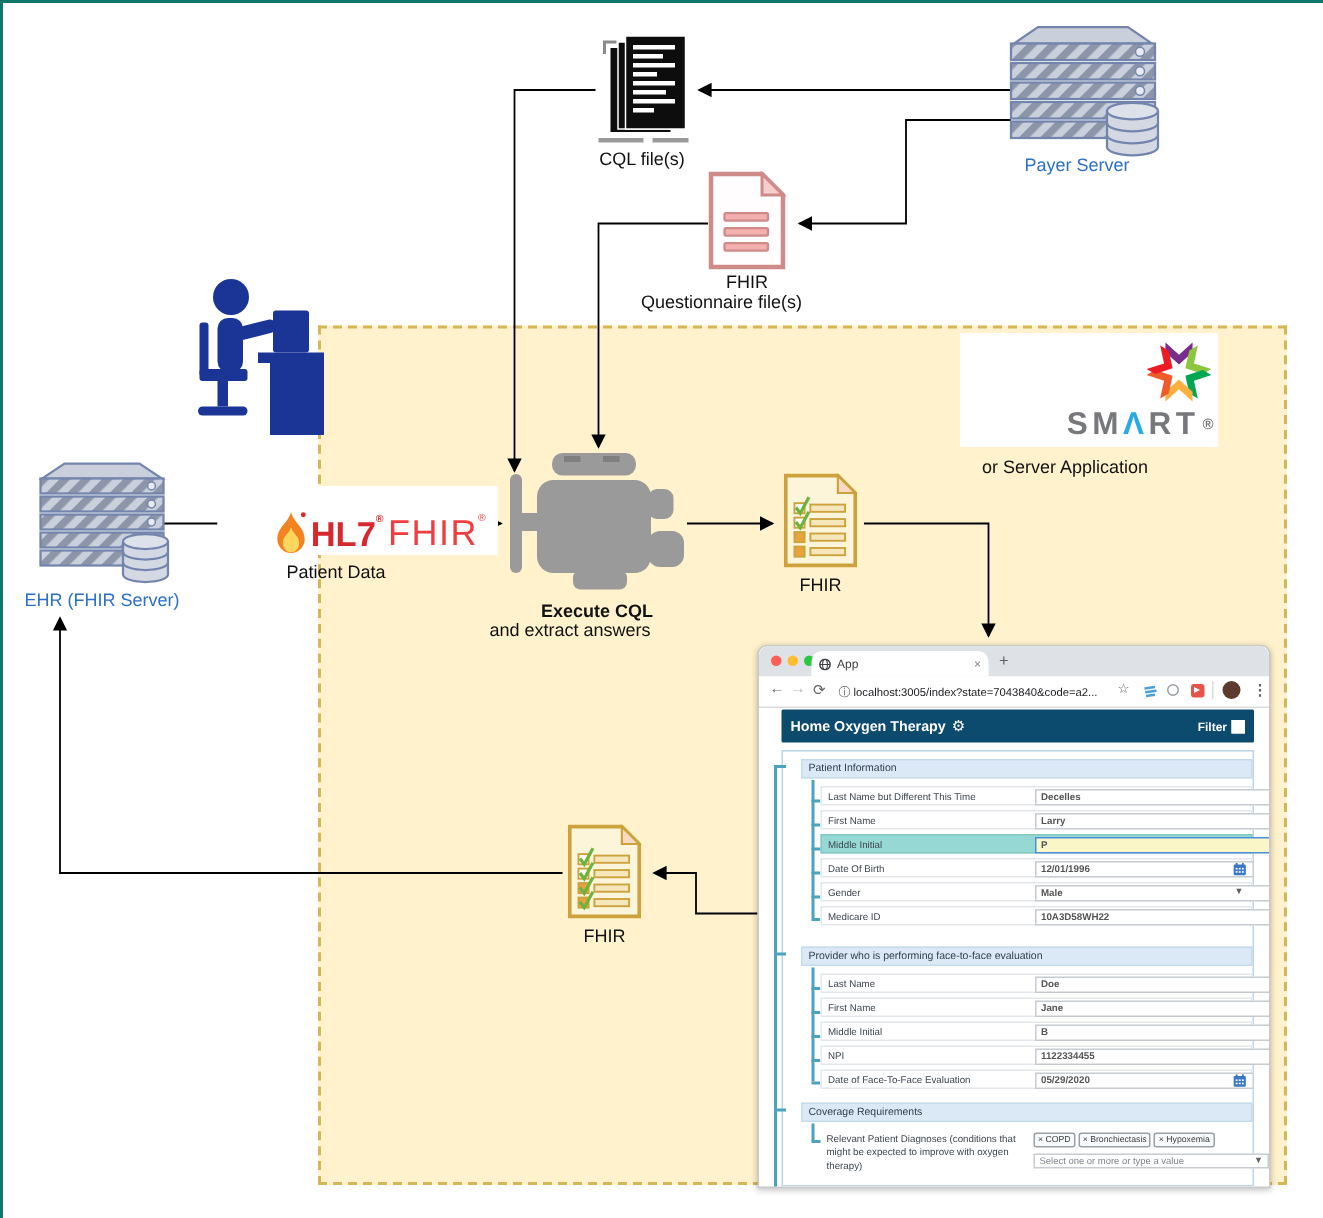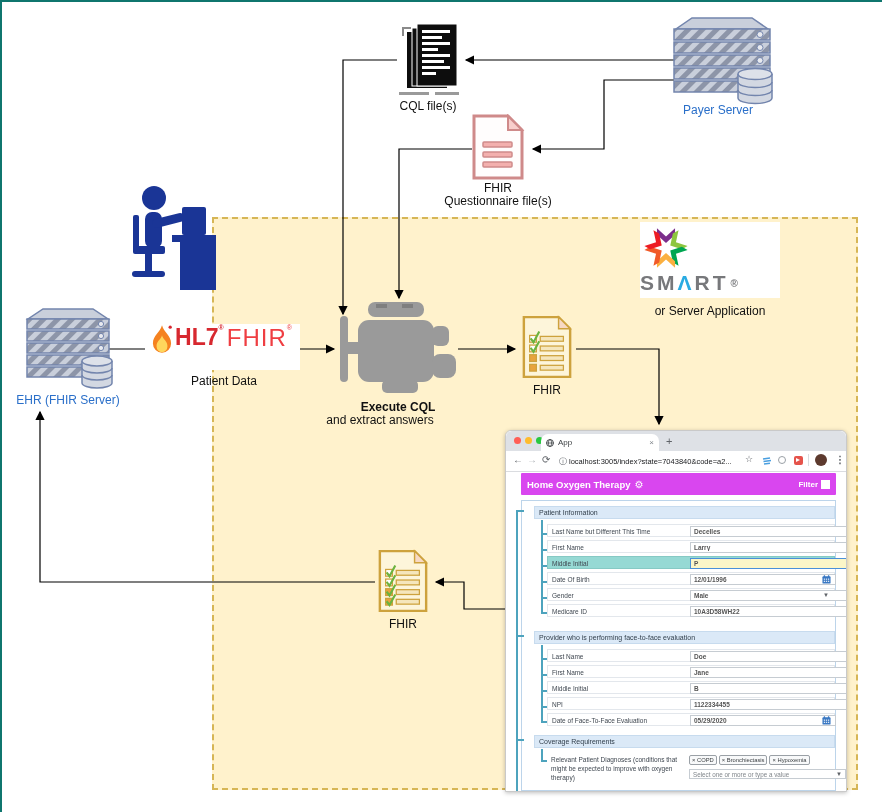--- a/index.html
+++ b/index.html
@@ -3,37 +3,37 @@
 <meta charset="utf-8">
 <style>
   html,body{margin:0;padding:0;background:#fff;font-family:"Liberation Sans",sans-serif;}
   #canvas{position:relative;width:880px;height:810px;border:2px solid #0f766e;background:#fff;overflow:hidden;}
   .abs{position:absolute;}
   .lbl{position:absolute;font-size:12px;color:#111;text-align:center;white-space:nowrap;}
   .lbl-blue{color:#2a6fc9;}
   
   #panel{left:210px;top:215px;width:646px;height:573px;background:#fff2cc;border:2px dashed #d6b656;box-sizing:border-box;}
   
-  .whitebox{background:#fff;display:flex;align-items:flex-start;justify-content:center;}
+  .whitebox{background:#fff;display:flex;align-items:flex-end;justify-content:center;padding-left:32px;}
   .hl7-text{font-size:23px;font-weight:800;color:#d7282f;letter-spacing:0px;}
   .fhir-text{font-size:24px;font-weight:400;color:#ef3e42;letter-spacing:1px;}
   .reg{font-size:7px;vertical-align:top;color:#d7282f;}
   .smart-word{font-size:21px;font-weight:700;color:#77787b;letter-spacing:3px;display:flex;align-items:center;}
   .smart-caret{color:#29abe2;font-weight:700;}
   .smart-reg{font-size:10px;color:#77787b;vertical-align:top;margin-left:2px;}
   
   #browser{left:503px;top:428px;width:342px;height:362px;background:#fff;border:1px solid #c9c9c9;border-radius:6px 6px 0 0;box-shadow:0 1px 4px rgba(0,0,0,.25);box-sizing:border-box;overflow:hidden;}
   #tabbar{position:absolute;left:0;top:0;right:0;height:20px;background:#dee1e6;border-radius:6px 6px 0 0;}
   .dot{position:absolute;top:6px;width:7px;height:7px;border-radius:50%;}
   #tab{position:absolute;left:35px;top:3px;width:118px;height:17px;background:#fff;border-radius:7px 7px 0 0;font-size:8px;color:#3c4043;display:flex;align-items:center;padding:0 5px;box-sizing:border-box;}
   #toolbar{position:absolute;left:0;top:20px;right:0;height:20px;background:#fff;border-bottom:1px solid #dadce0;font-size:10px;color:#5f6368;}
   .tbi{position:absolute;top:3px;font-size:10px;color:#5f6368;}
   #urltext{position:absolute;left:63px;top:6px;font-size:7.5px;color:#202124;white-space:nowrap;}
   
-  #formheader{position:absolute;left:15px;top:42px;width:315px;height:22px;background:#d946ef;color:#fff;display:flex;align-items:center;padding:0 6px;box-sizing:border-box;border-radius:1px;justify-content:center;}
+  #formheader{position:absolute;left:15px;top:42px;width:315px;height:22px;background:#0c4a6e;color:#fff;display:flex;align-items:center;padding:0 6px;box-sizing:border-box;border-radius:1px;justify-content:center;}
   #formheader .title{font-size:9.5px;font-weight:700;}
   #formheader .gear{font-size:10px;margin-left:4px;}
   #formheader .filter{margin-left:auto;font-size:8px;font-weight:700;display:flex;align-items:center;gap:3px;}
   #formheader .fbox{width:7px;height:7px;background:#fff;border:1px solid #fff;display:inline-block;}
   #formpanel{position:absolute;left:15px;top:69px;width:315px;height:291px;background:#fff;border:1px solid #bcd4ea;box-sizing:border-box;}
   .section{position:absolute;left:12px;width:301px;}
   .band{height:13px;background:#dbe9f7;border:1px solid #c7dbee;box-sizing:border-box;font-size:7px;color:#33404d;display:flex;align-items:center;padding-left:4px;}
   .rows{padding-top:5px;}
   .row{position:relative;height:13px;margin:0 0 3px 2px;background:#fff;border:1px solid #e3e7ec;box-sizing:border-box;}
   .row.hl{background:#96d9d4;border-color:#86c9c4;}
@@ -135,21 +135,21 @@
       <path d="M4,2 H38 L52,16 V64 H4 Z" fill="#fffdfd" stroke="#cf8a8a" stroke-width="3"></path>
       <path d="M38,2 L38,16 H52 Z" fill="#f8cecc" stroke="#cf8a8a" stroke-width="2"></path>
       <g fill="#f3b0ae" stroke="#cf8a8a" stroke-width="1.5">
         <rect x="13" y="28" width="29" height="5" rx="1"></rect>
         <rect x="13" y="38" width="29" height="5" rx="1"></rect>
         <rect x="13" y="48" width="29" height="5" rx="1"></rect>
       </g>
     </svg>
   </div>
   <div class="lbl" style="left:426px;top:179px;width:140px;">FHIR</div>
-  <div class="lbl" style="left:426px;top:192px;width:140px;">Questionnaire file(s)</div>
+  <div class="lbl" style="left:409px;top:192px;width:140px;">Questionnaire file(s)</div>
 
   <div class="abs" style="left:118px;top:183px;width:96px;height:116px;">
     <svg width="96" height="116" viewBox="0 0 96 116" fill="#1a3596">
       <circle cx="34" cy="13" r="12"></circle>
       <rect x="25" y="27" width="17" height="36" rx="7"></rect>
       <g transform="rotate(-14 36 40)">
           <rect x="33" y="34" width="32" height="9" rx="4"></rect>
         </g>
       <rect x="13" y="30" width="6" height="36" rx="2"></rect>
       <rect x="13" y="61" width="32" height="8" rx="2"></rect>

